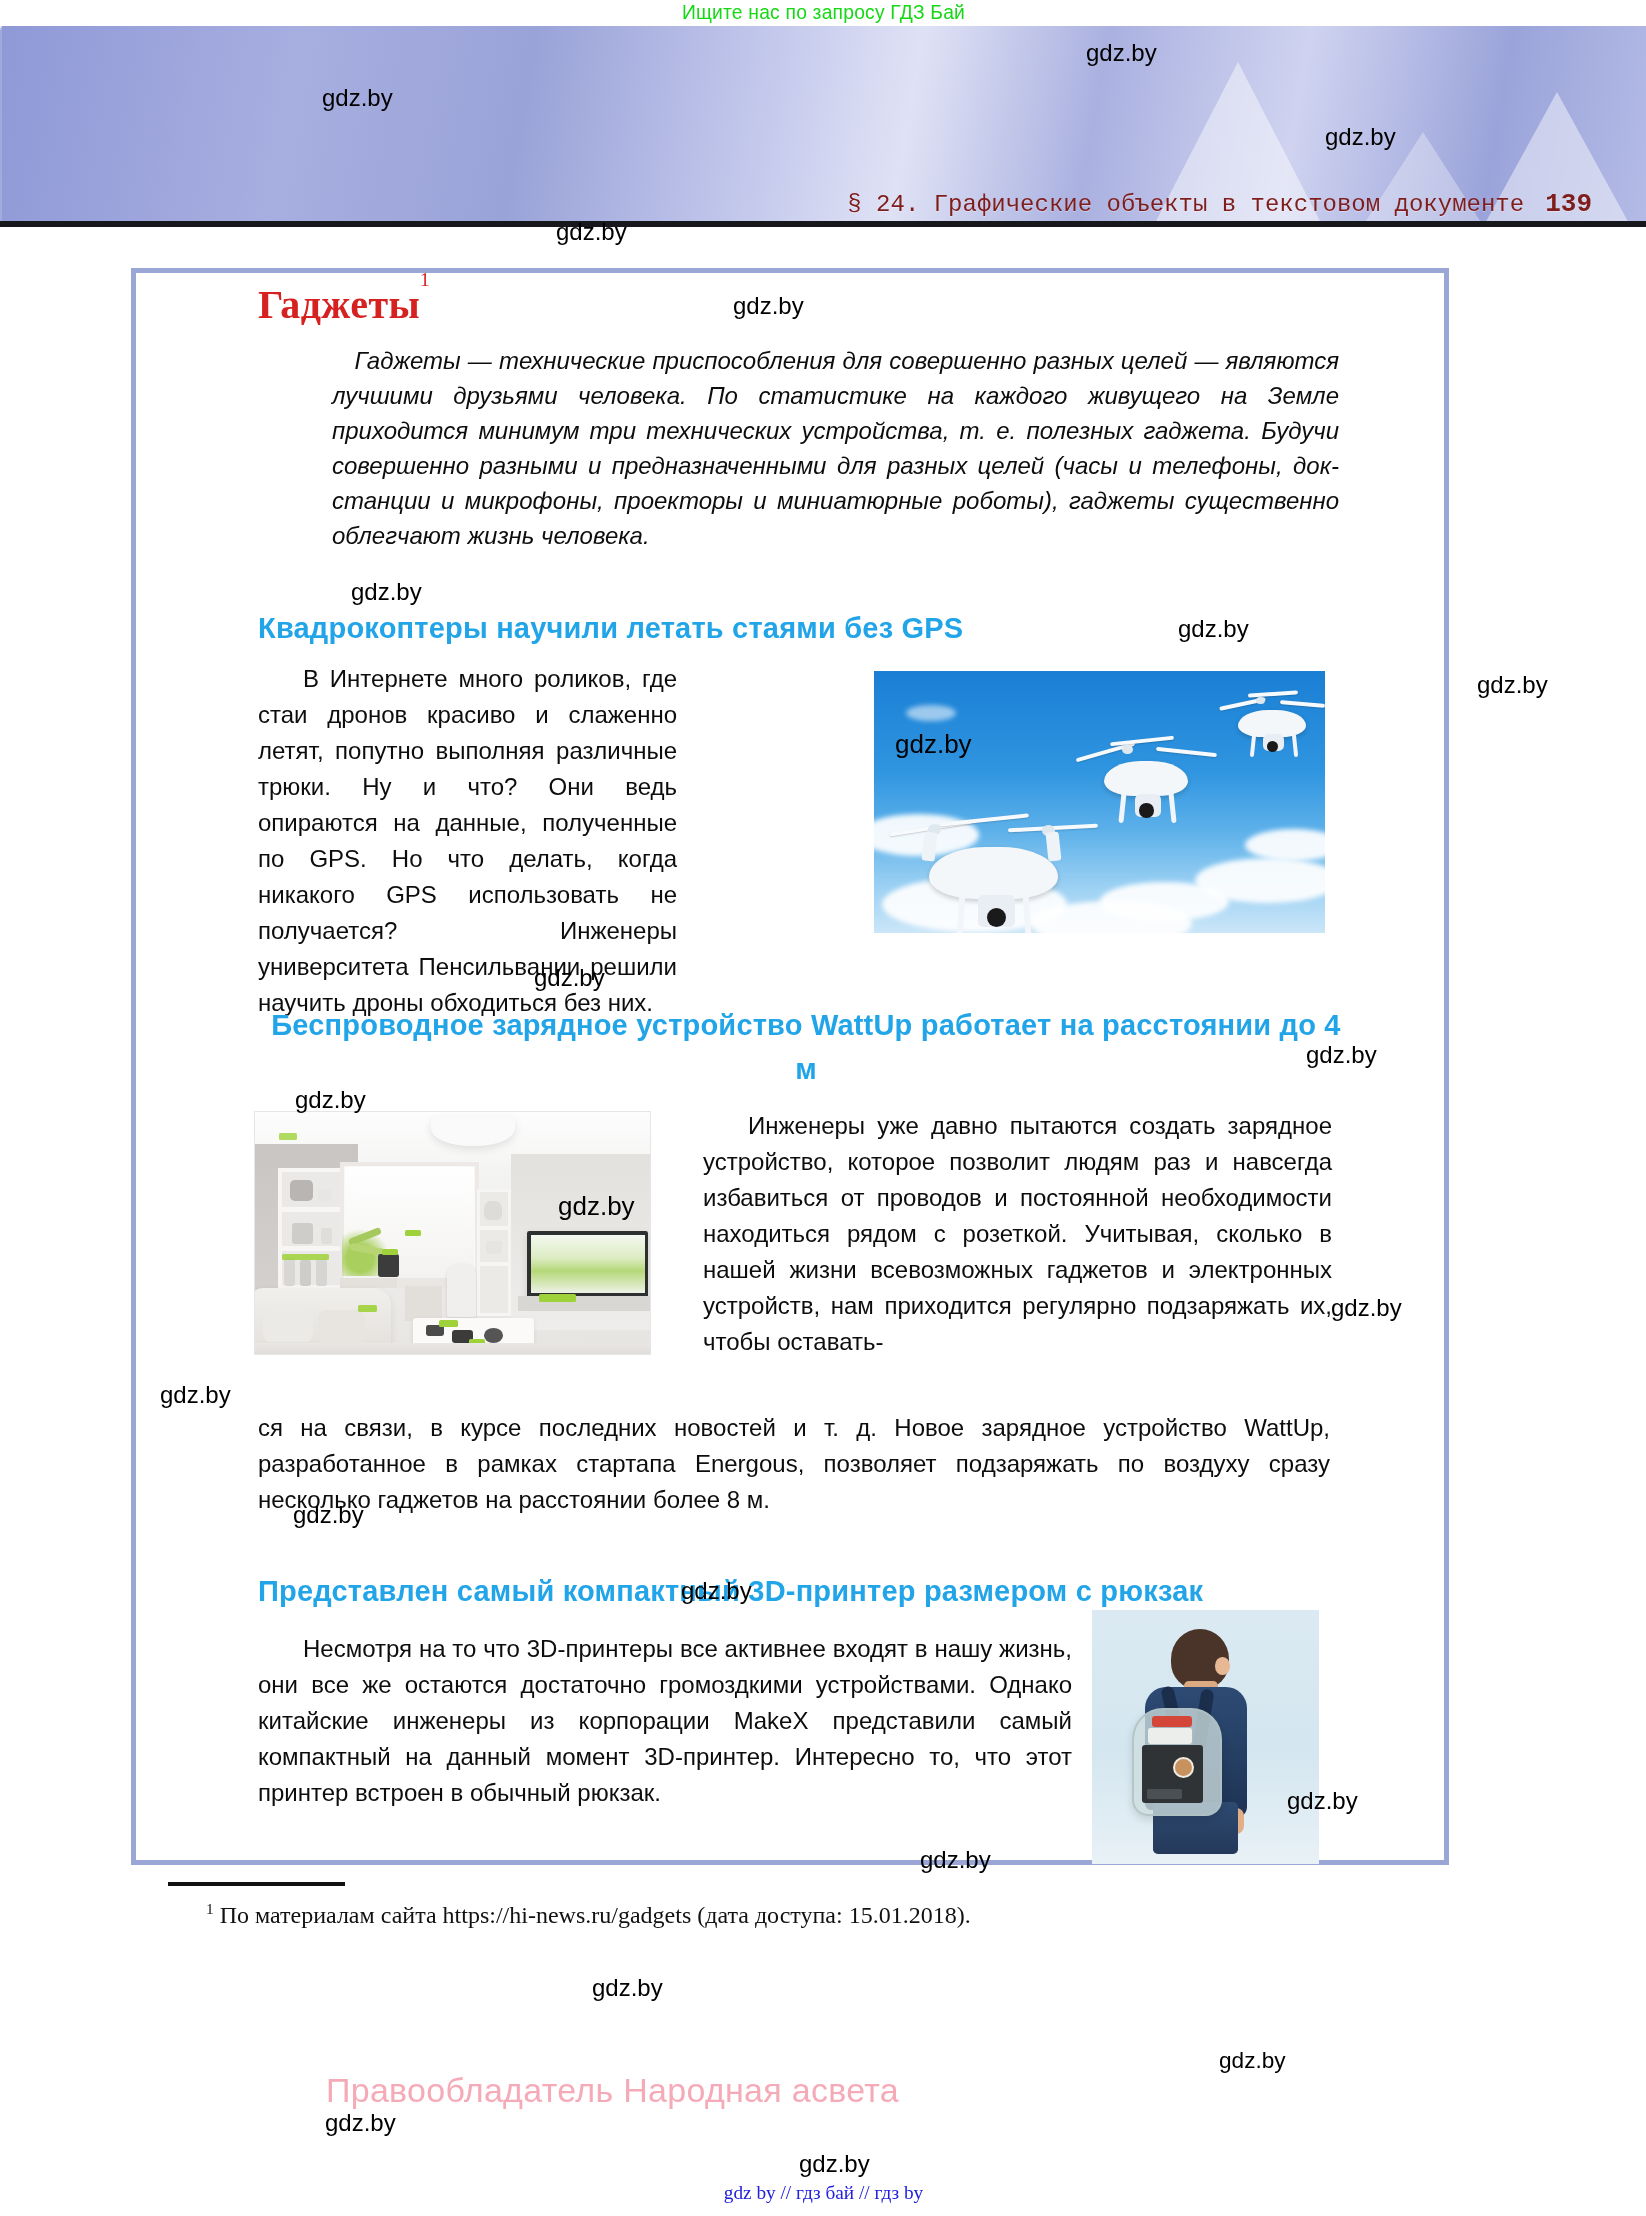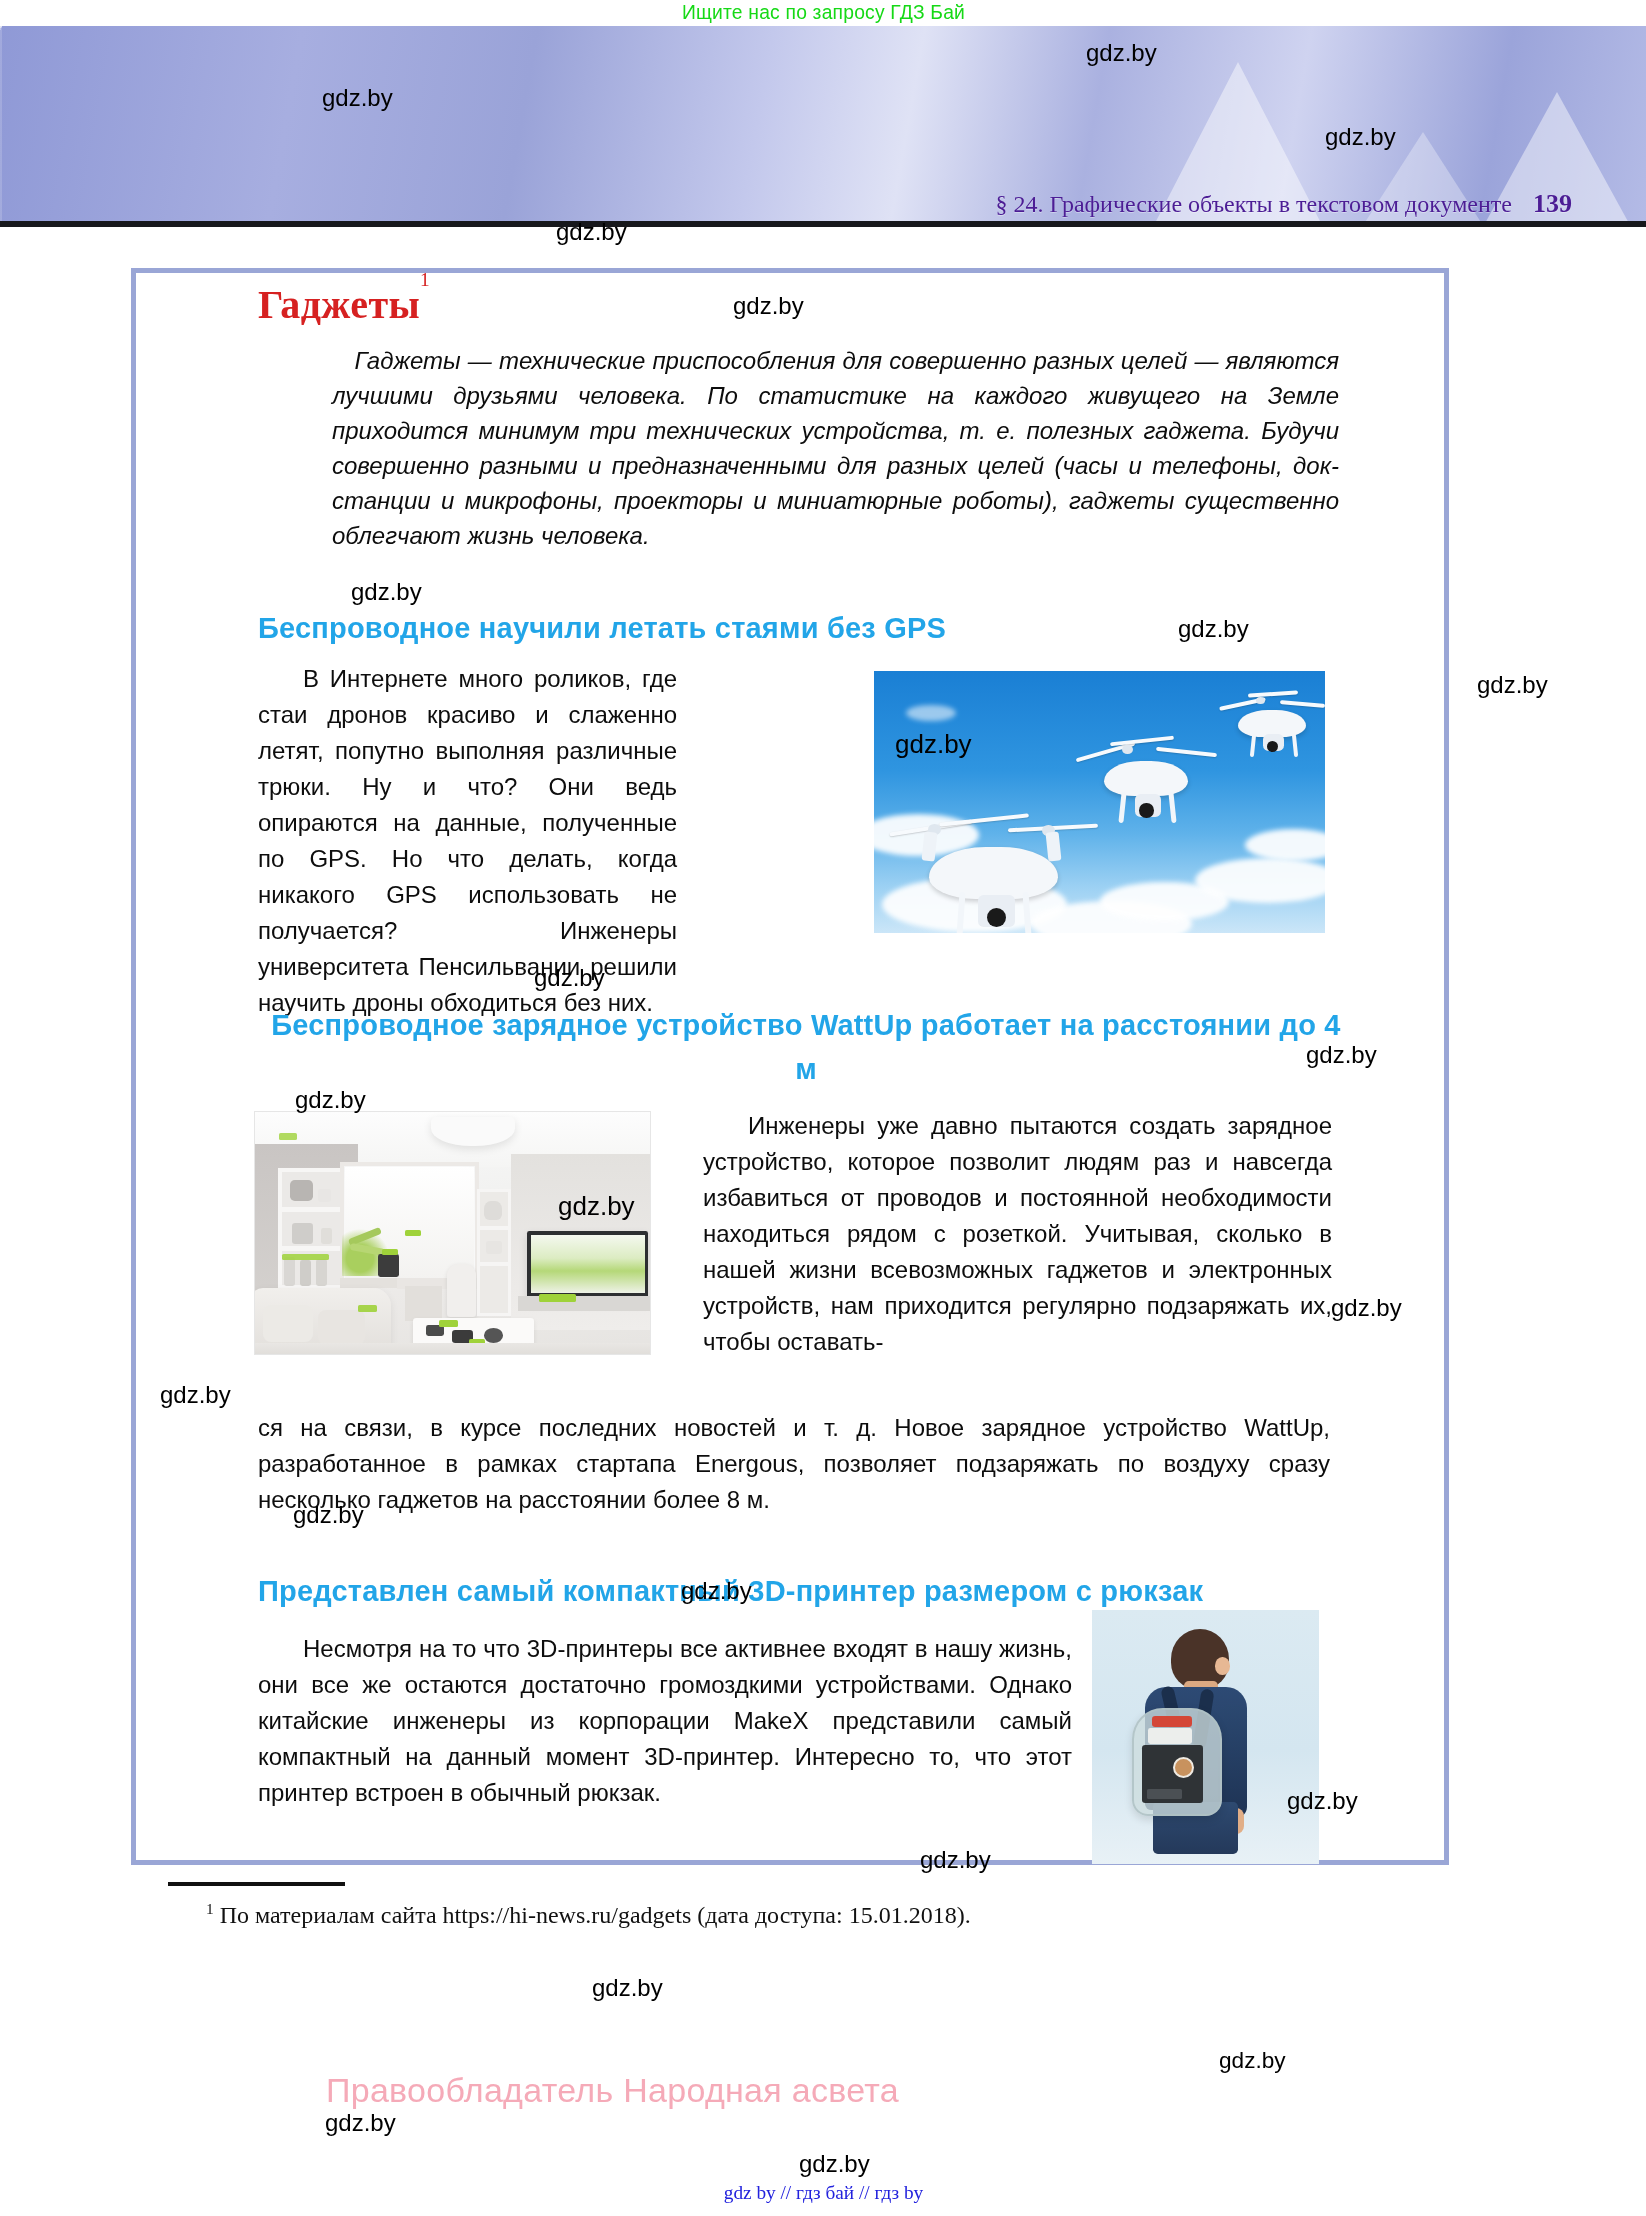--- a/index.html
+++ b/index.html
@@ -43,25 +43,26 @@
   }
   .circuit-tri{
     position:absolute;bottom:0;
     width:0;height:0;
     border-style:solid;
     border-color:transparent transparent rgba(255,255,255,.45) transparent;
   }
   .header-title{
     position:absolute;left:0;bottom:8px;width:1572px;
     text-align:right;
-    color:#4c1d95;
+    color:#7f1d1d;
     font-size:24px;
     font-weight:500;
-    font-family:Liberation Serif, serif;
+    font-family:Liberation Mono, monospace;
     text-shadow:0 0.8px 0 rgba(255,255,255,.35);
+    padding-left:20px;
   }
   .header-title .pg{
     font-weight:bold;font-size:26px;margin-left:21px;
   }
   .header-rule{
     position:absolute;left:0;bottom:0;width:1647px;height:5.6px;background:#17181c;
   }
 
   
   .page-frame{
@@ -201,21 +202,21 @@
 </div>
 
 <div class="page-frame"></div>
 
 <div class="title-gadgets">
   <span>Гаджеты</span><sup>1</sup>
 </div>
 
 <div class="intro" style="text-indent: 22.6px;">Гаджеты — технические приспособления для совершенно разных целей — являются лучшими друзьями человека. По статистике на каждого живущего на Земле приходится минимум три технических устройства, т. е. полезных гаджета. Будучи совершенно разными и предназначенными для разных целей (часы и телефоны, док-станции и микрофоны, проекторы и миниатюрные роботы), гаджеты существенно облегчают жизнь человека.</div>
 
-<div class="subhead" id="sub-drones">Беспроводное научили летать стаями без GPS</div>
+<div class="subhead" id="sub-drones">Квадрокоптеры научили летать стаями без GPS</div>
 <div class="body-col" id="p-drones" style="text-indent: 45px;">В Интернете много роликов, где стаи дронов красиво и слаженно летят, попутно выполняя различные трюки. Ну и что? Они ведь опираются на данные, полученные по GPS. Но что делать, когда никакого GPS использовать не получается? Инженеры университета Пенсильвании решили научить дроны обходиться без них.</div>
 
 <div class="figure" id="img-drones">
   <div class="sky"></div>
   <div class="cloud" style="left:-16px;top:143px;width:121px;height:42px;"></div>
   <div class="cloud" style="left:8px;top:206px;width:185px;height:55px;"></div>
   <div class="cloud" style="left:157px;top:230px;width:161px;height:45px;"></div>
   <div class="cloud" style="left:226px;top:211px;width:129px;height:39px;"></div>
   <div class="cloud" style="left:321px;top:187px;width:145px;height:45px;"></div>
   <div class="cloud" style="left:371px;top:158px;width:97px;height:32px;"></div>

